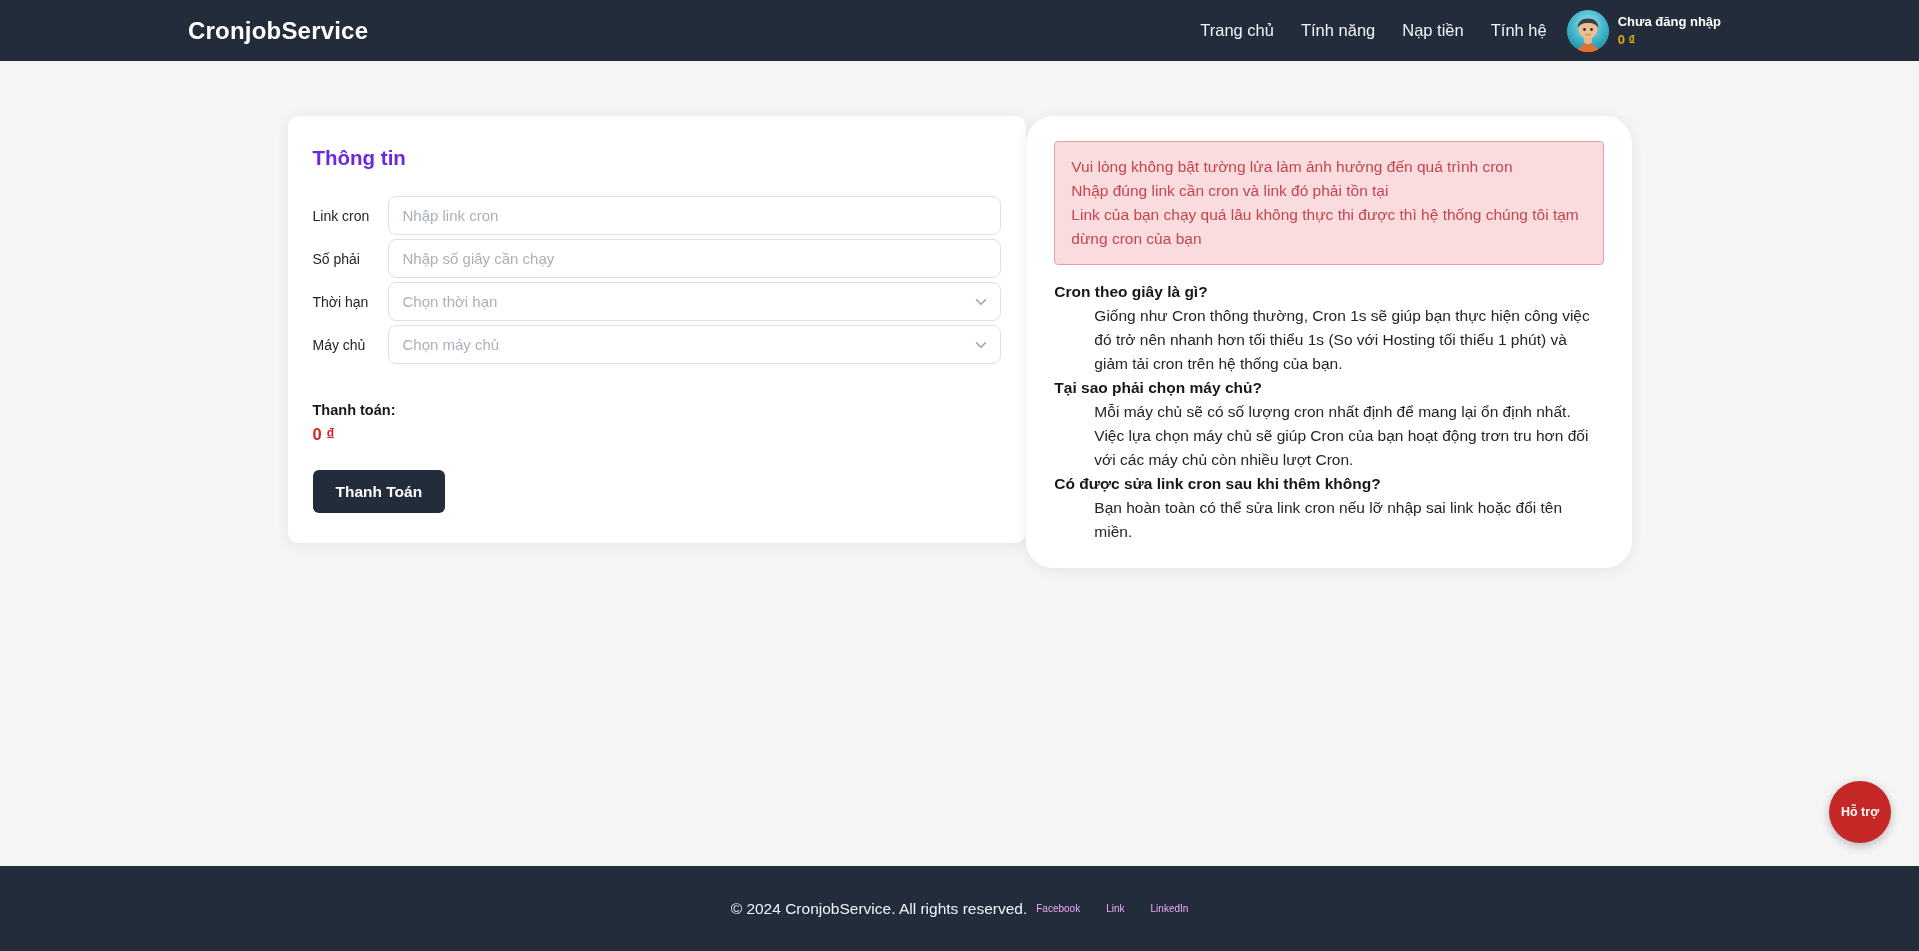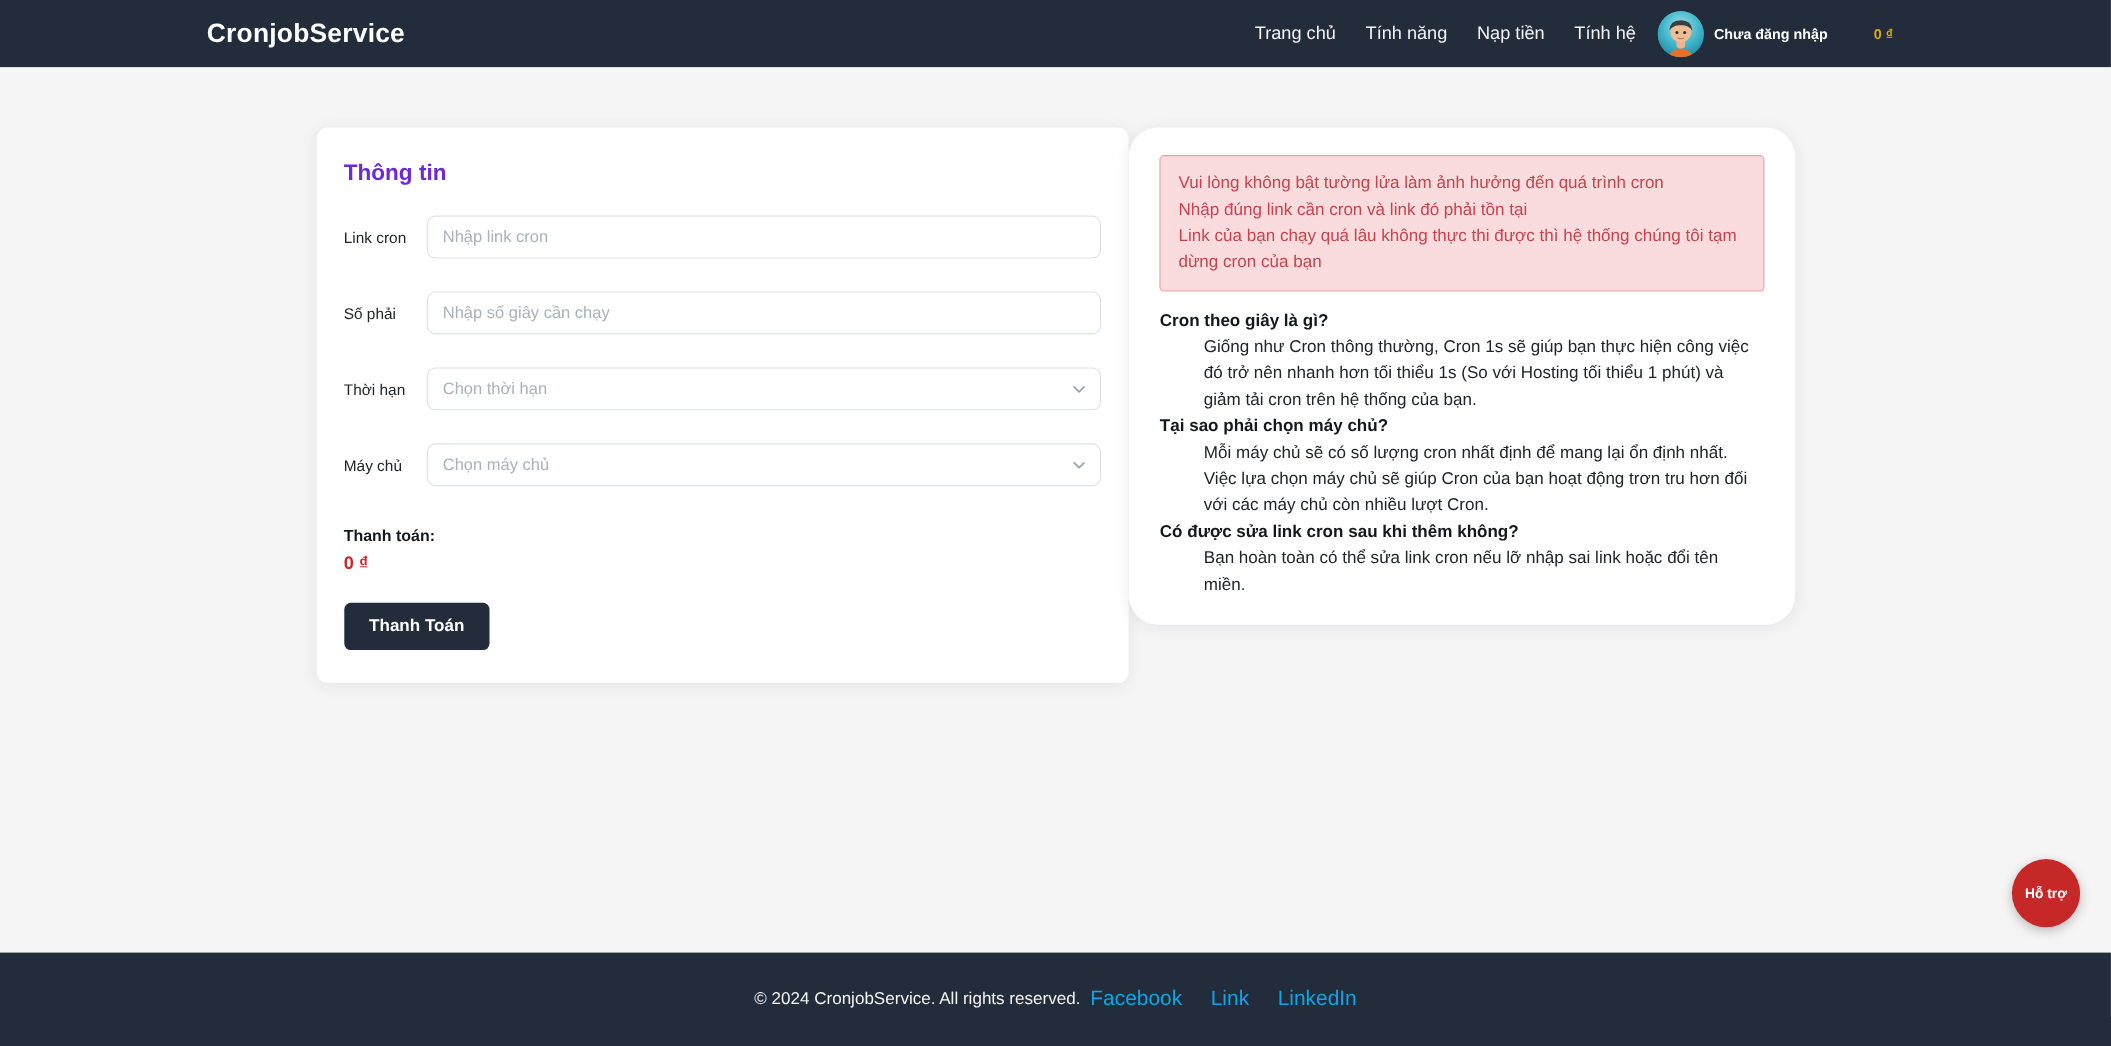--- a/index.html
+++ b/index.html
@@ -37,42 +37,42 @@
     white-space: nowrap;
   }
   .user-chip { display: flex; align-items: center; gap: 9px; cursor: pointer; }
   .avatar {
     width: 42px; height: 42px;
     border-radius: 50%;
     overflow: hidden;
     flex: 0 0 auto;
     background: #2fa8c2;
   }
-  .user-meta { display: flex; flex-direction: row; justify-content: center; gap: 42px; }
+  .user-meta { display: flex; flex-direction: column; justify-content: center; }
   .user-status { color: #ffffff; font-size: 13px; font-weight: bold; line-height: 1.35; }
   .user-balance { color: #e0a812; font-size: 13px; font-weight: bold; line-height: 1.35; }
 
   
   .main {
     width: 1344px;
     margin: 55px auto 0;
     display: flex;
     justify-content: space-between;
     align-items: flex-start;
   }
   .card {
     background: #ffffff;
     border-radius: 10px;
     box-shadow: 0 2px 14px rgba(33, 40, 48, 0.08);
   }
 
   
   .form-card { width: 765px; padding: 30px 25px 30px 25px; }
   .form-title { font-size: 20.5px; font-weight: bold; color: #6d28d9; margin-bottom: 26px; }
-  .form-row { display: flex; align-items: center; margin-bottom: 30px; }
+  .form-row { display: flex; align-items: center; margin-bottom: 4px; }
   .form-label {
     width: 62px;
     flex: 0 0 auto;
     font-size: 14px;
     color: #212529;
     margin-right: 13px;
   }
   .control-wrap { position: relative; flex: 1; }
   .text-input, .select-box {
     width: 100%;
@@ -141,21 +141,21 @@
     height: 85px;
     background: #222c3a;
     display: flex;
     flex-direction: row;
     align-items: center;
     justify-content: center;
     gap: 9px;
   }
   .footer-copy { color: #f2f4f6; font-size: 15.5px; }
   .footer-links { display: flex; gap: 26px; }
-  .footer-link { color: #0ea5e9; font-size: 19px; cursor: pointer; }
+  .footer-link { color: #f0abfc; font-size: 10px; cursor: pointer; }
 
   
   .support-fab {
     position: absolute;
     right: 28px;
     bottom: 108px;
     width: 62px; height: 62px;
     border-radius: 50%;
     background: #c62828;
     color: #ffffff;

